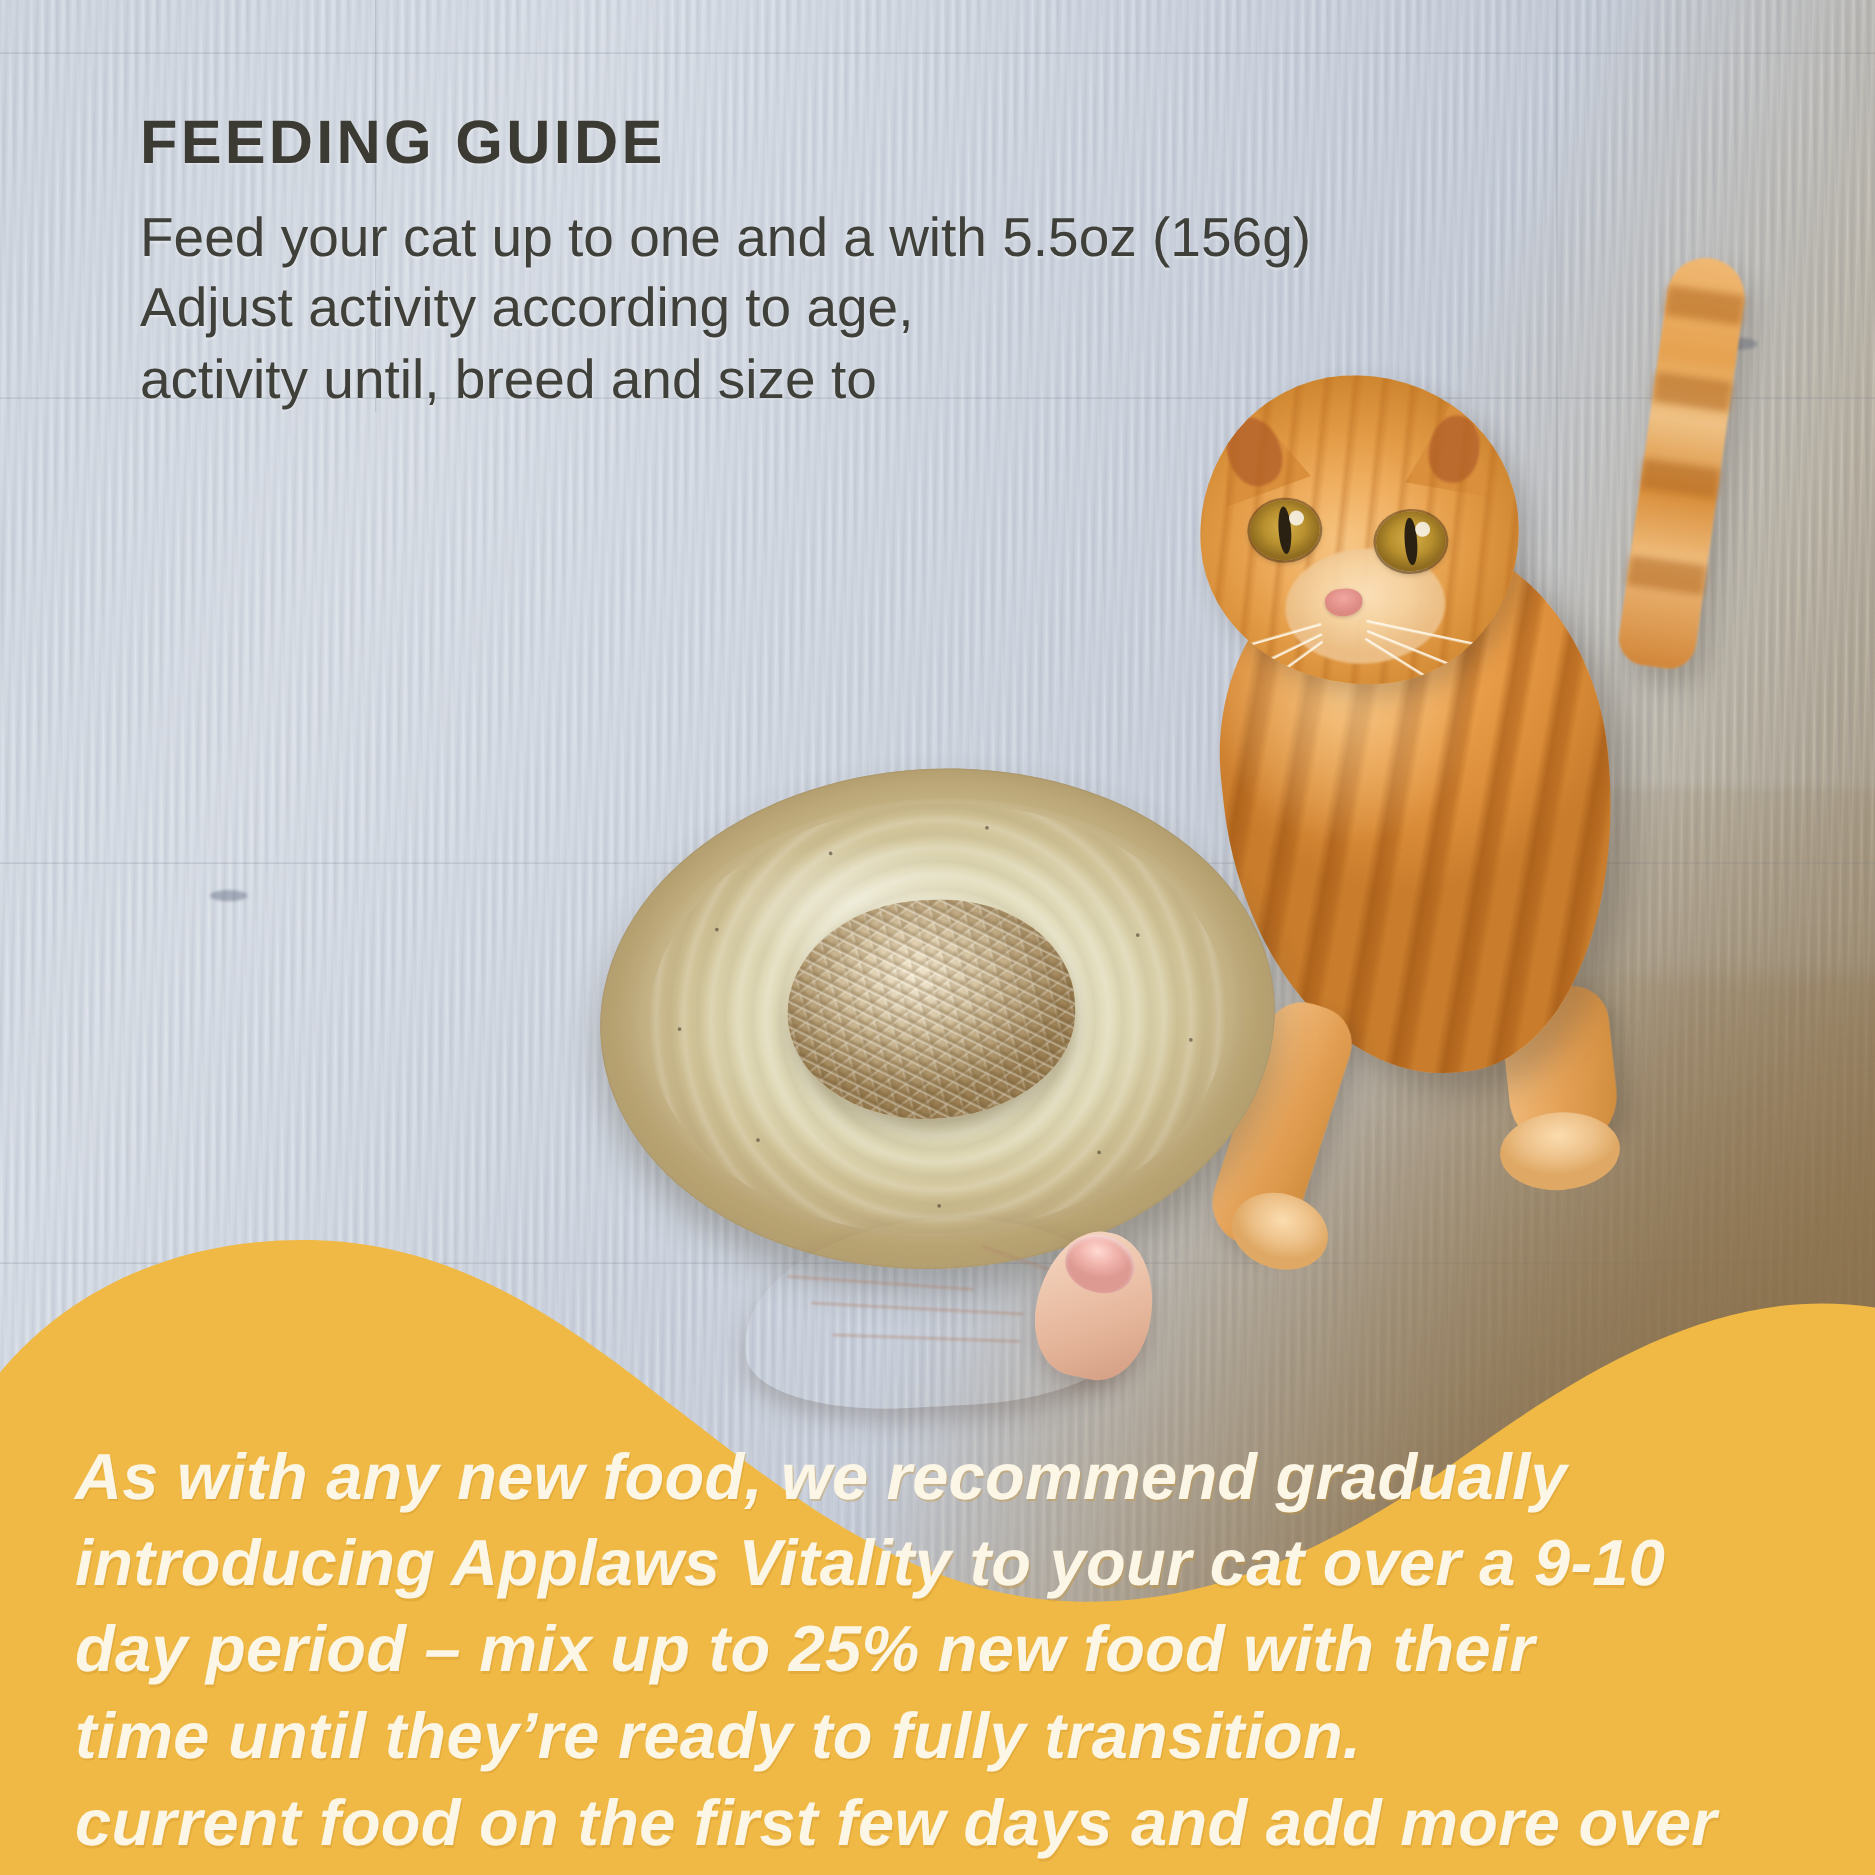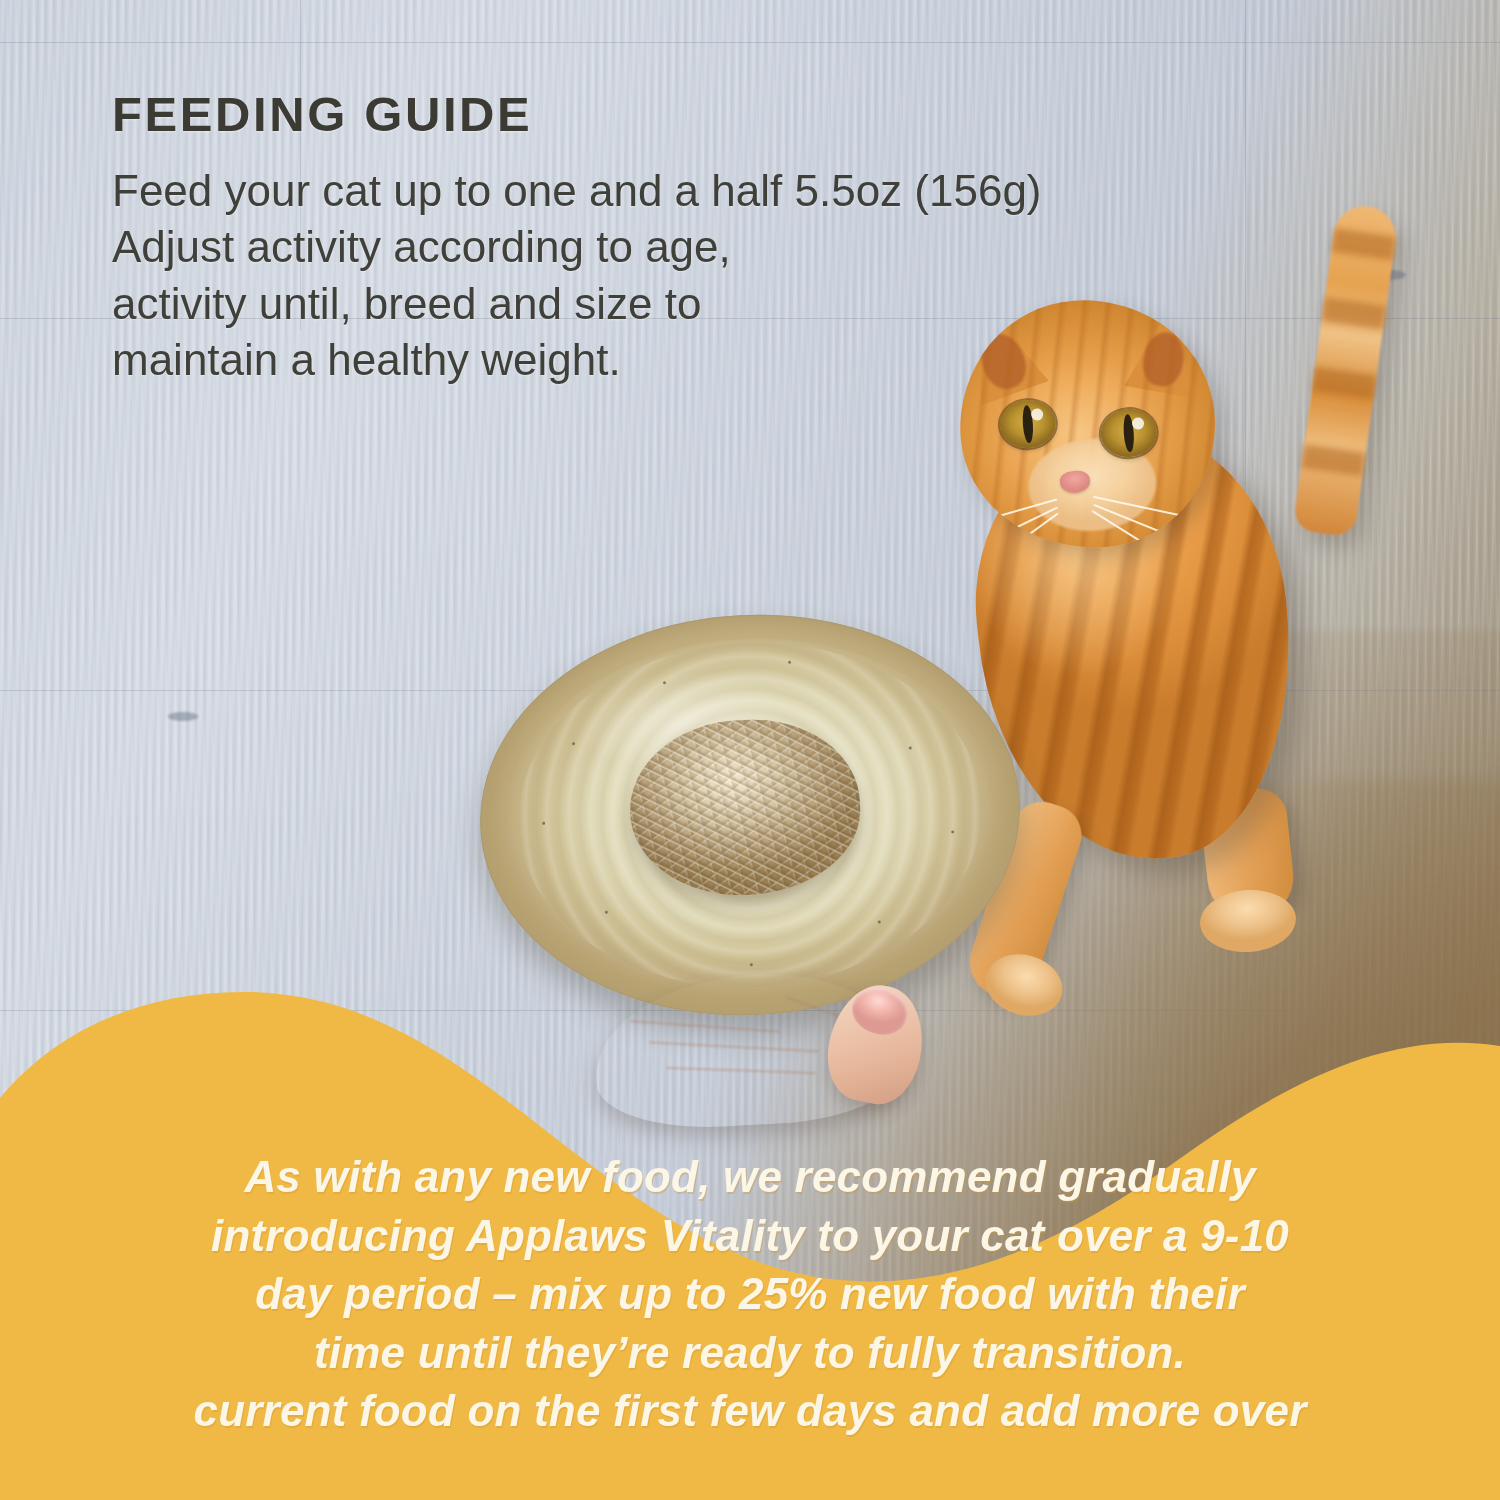--- a/index.html
+++ b/index.html
@@ -226,22 +226,22 @@
     margin:0;max-width:1175px;
     text-shadow:0 1px 2px rgba(255,255,255,.40);
   }
   .body-copy span{display:block;white-space:nowrap;}
 
   
   .banner-wrap{position:absolute;left:0;right:0;bottom:0;height:520px;}
   .banner-svg{position:absolute;left:0;top:0;width:1500px;height:520px;display:block;}
   .banner-text{
     position:absolute;left:60px;right:60px;top:168px;
-    text-align:center;color:#FBF6E6;
-    font-size:44px;line-height:1.33;font-weight:700;font-style:italic;
+    color:#FBF6E6;
+    font-size:52px;line-height:1.33;font-weight:700;font-style:italic;
     letter-spacing:.2px;
     text-shadow:1px 2px 0 rgba(206,150,44,.35);
   }
   .banner-text span{display:block;white-space:nowrap;}
 </style>
 </head>
 <body>
 
 <div id="page">
 
@@ -338,24 +338,23 @@
     <div class="fold" style="left:54px;top:70px;width:170px;transform:rotate(6deg);"></div>
     <div class="fold" style="left:70px;top:94px;width:150px;transform:rotate(5deg);"></div>
     <div class="fold" style="left:190px;top:40px;width:90px;transform:rotate(22deg);"></div>
   </div>
   <div class="thumb"></div>
   <div class="nail"></div>
 
   <div class="head-block">
     <h1 class="kicker">FEEDING GUIDE</h1>
     <p class="body-copy">
-      <span>Feed your cat up to one and a half 5.5oz (156g)</span>
+      <span>Feed your cat up to one and a with 5.5oz (156g)</span>
       <span>Adjust activity according to age,</span>
       <span>activity until, breed and size to</span>
-      <span>maintain a healthy weight.</span>
     </p>
   </div>
 
   <div class="banner-wrap">
     <svg class="banner-svg" viewBox="0 0 1500 520" preserveAspectRatio="none">
       <path d="M0,118 C60,46 150,10 250,12 C370,15 455,80 545,150 C640,224 730,290 840,300 C960,311 1070,258 1175,182 C1280,107 1385,48 1500,66 L1500,520 L0,520 Z" fill="#F0B945"></path>
     </svg>
     <div class="banner-text">
       <span>As with any new food, we recommend gradually</span>
       <span>introducing Applaws Vitality to your cat over a 9-10</span>

